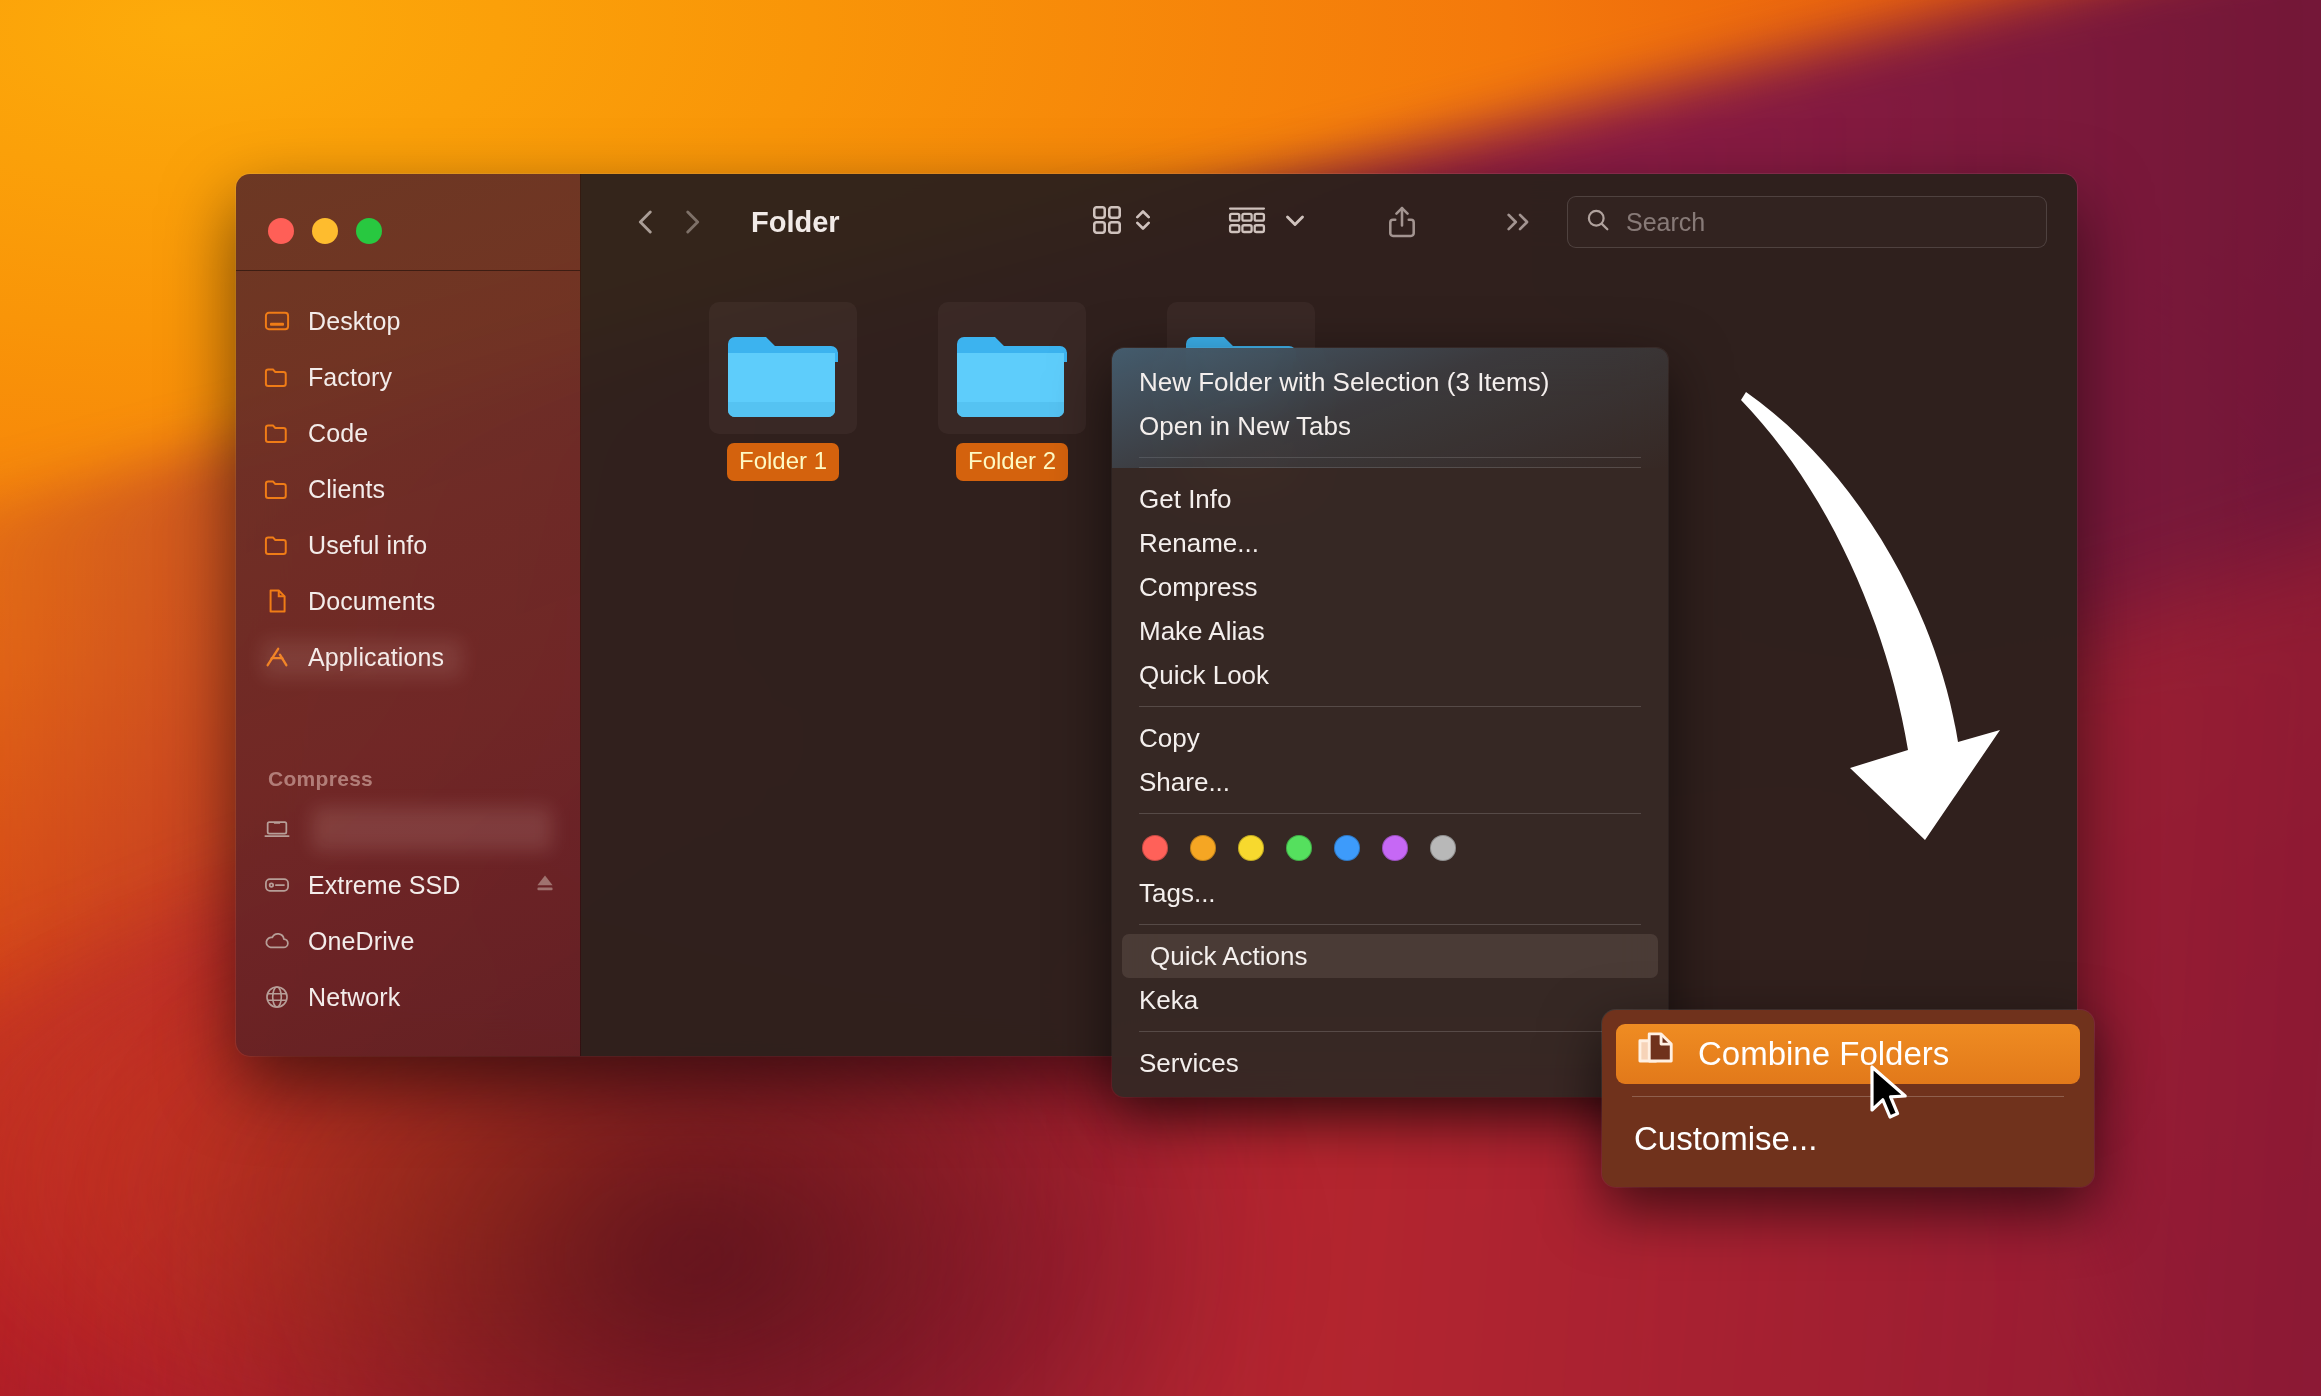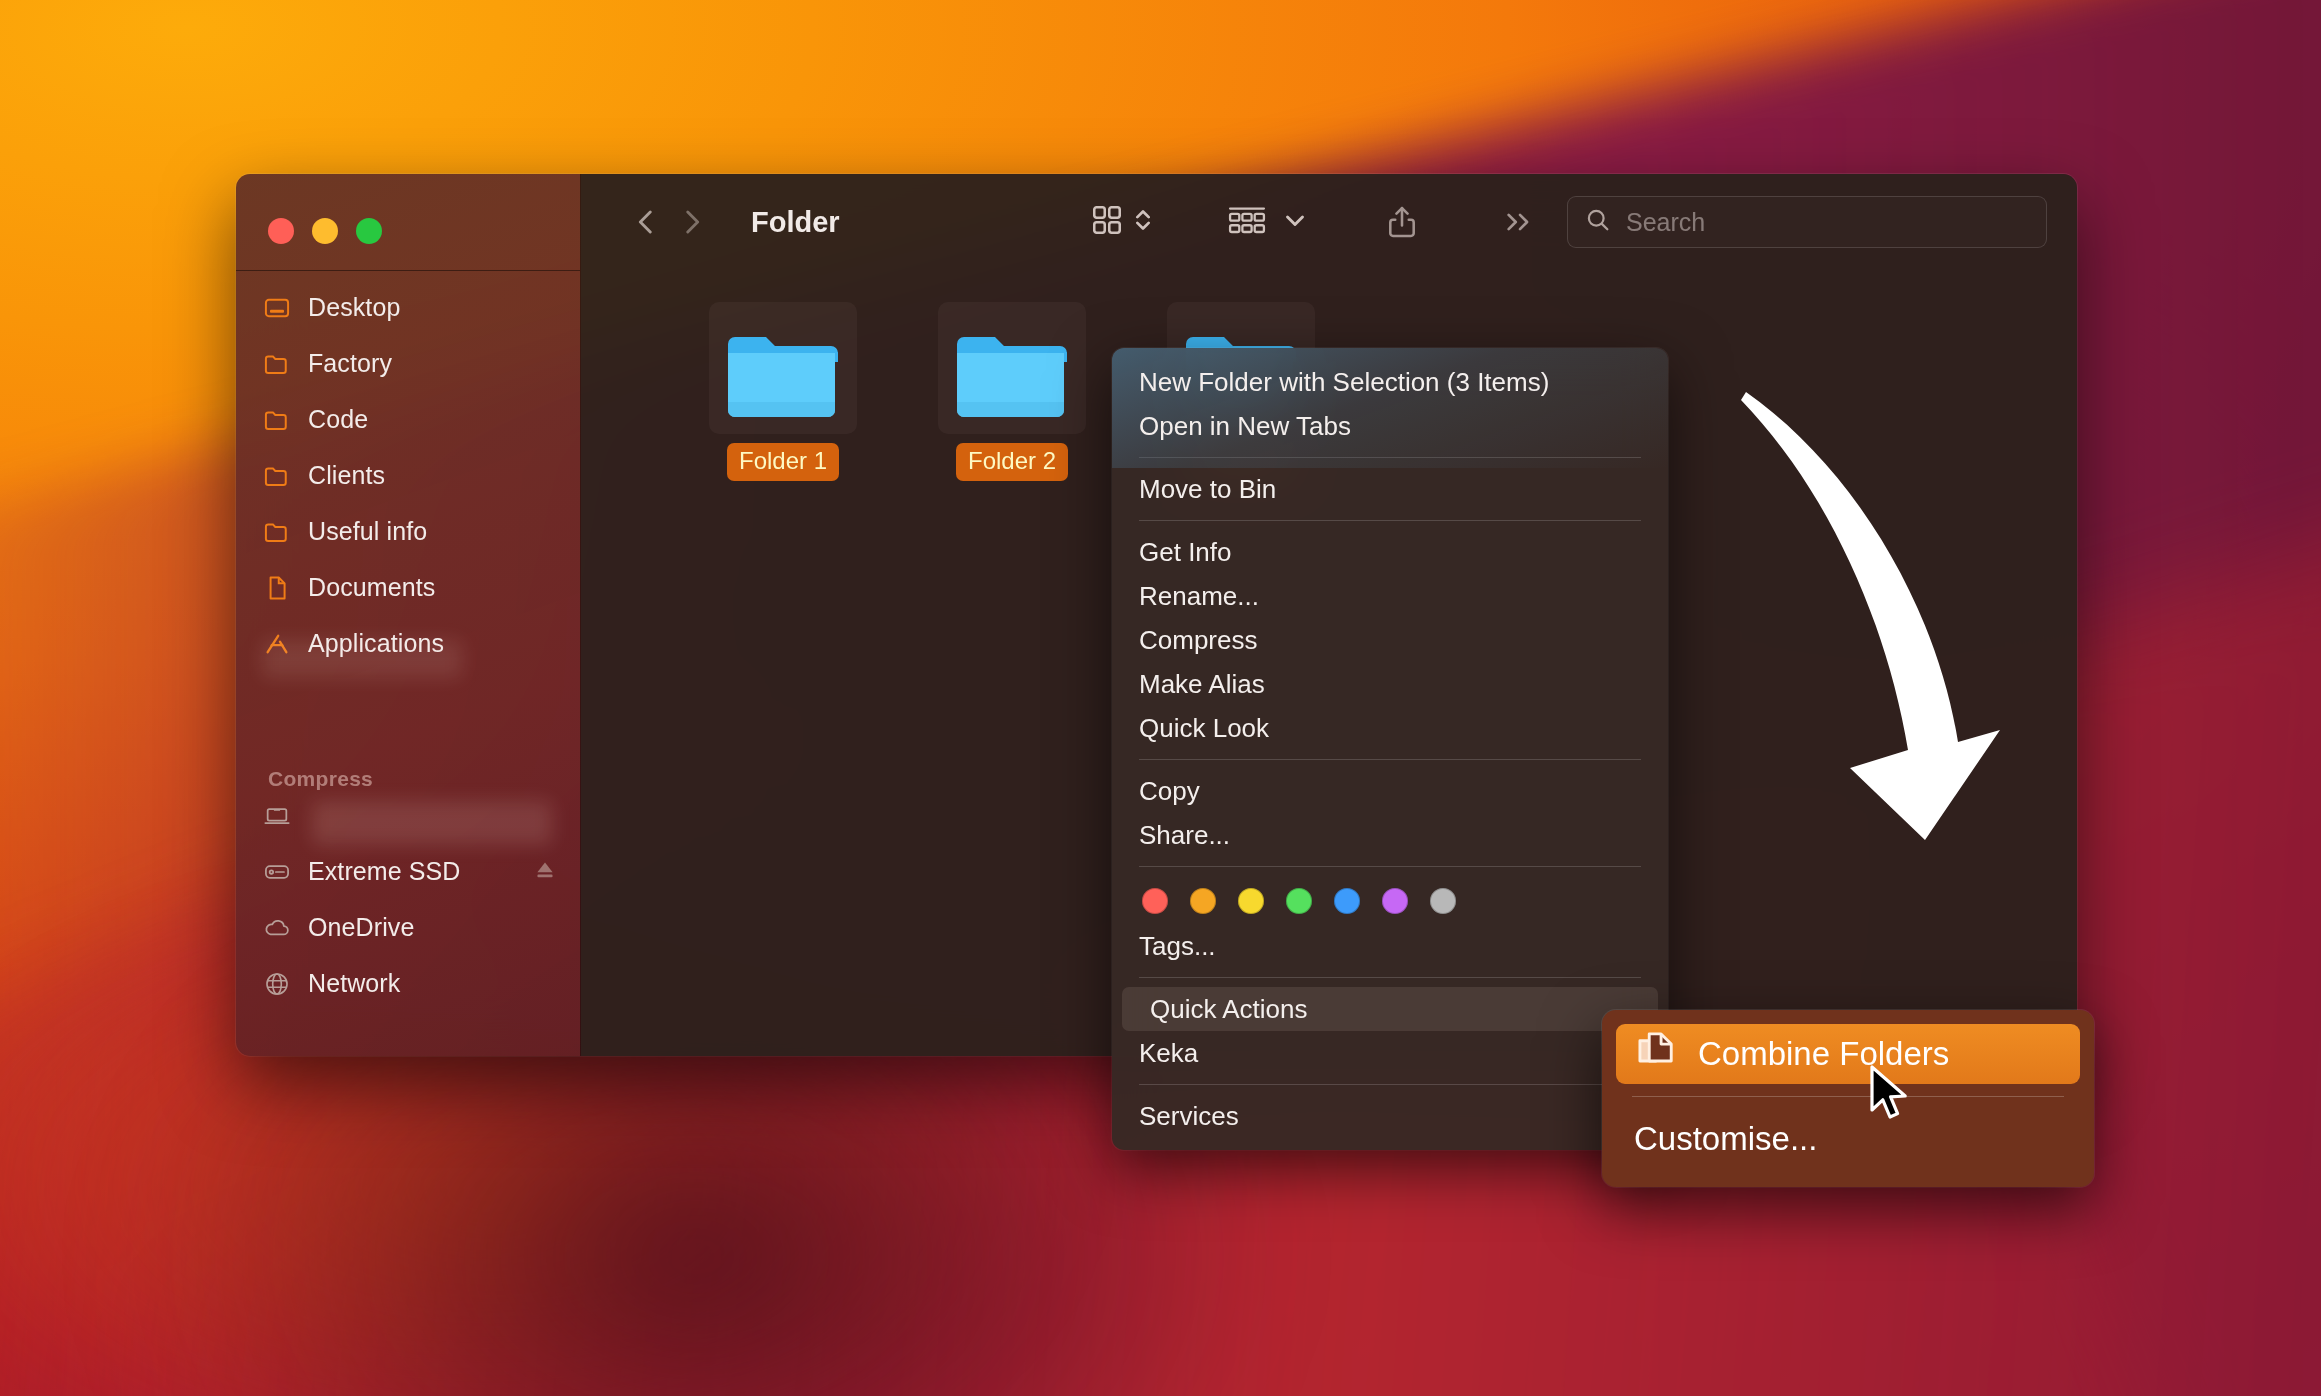--- a/index.html
+++ b/index.html
@@ -83,21 +83,21 @@
   .tl { width: 26px; height: 26px; border-radius: 50%; }
   .tl.red    { background: #ff5f57; }
   .tl.yellow { background: #febc2e; }
   .tl.green  { background: #28c840; }
   .side-sep {
     height: 1px; background: rgba(0,0,0,0.45);
     margin: 0;
   }
   .side-list { padding: 22px 0 0 0; }
   .side-item {
-    display: flex; 
+    display: flex; align-items: center;
     height: 56px;
     padding: 0 22px 0 26px;
     gap: 16px;
     position: relative;
   }
   .side-item .ico {
     width: 30px; height: 30px;
     display: flex; align-items: center; justify-content: center;
     flex: 0 0 30px;
   }
@@ -568,23 +568,20 @@
 
   <div class="ctx-item">
     <span>New Folder with Selection (3 Items)</span>
   </div>
   <div class="ctx-item">
     <span>Open in New Tabs</span>
   </div>
 
   <div class="ctx-sep"></div>
 
-  <div class="ctx-item">
-    <span>Move to Bin</span>
-  </div>
 
   <div class="ctx-sep"></div>
 
   <div class="ctx-item">
     <span>Get Info</span>
   </div>
   <div class="ctx-item">
     <span>Rename...</span>
   </div>
   <div class="ctx-item">

